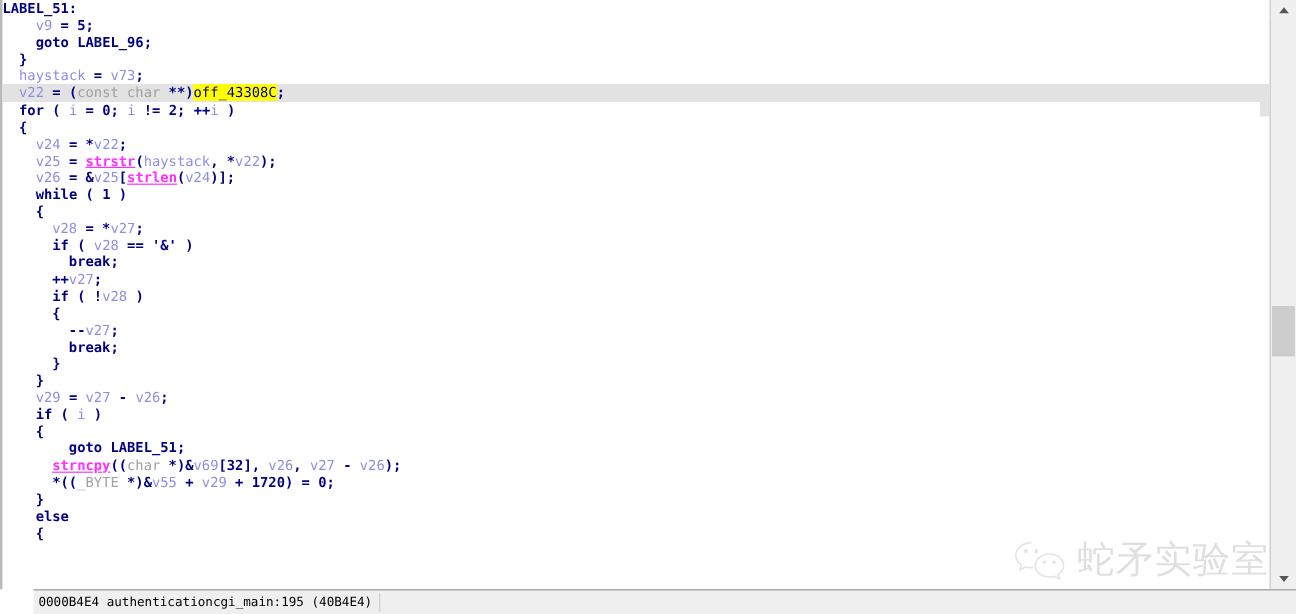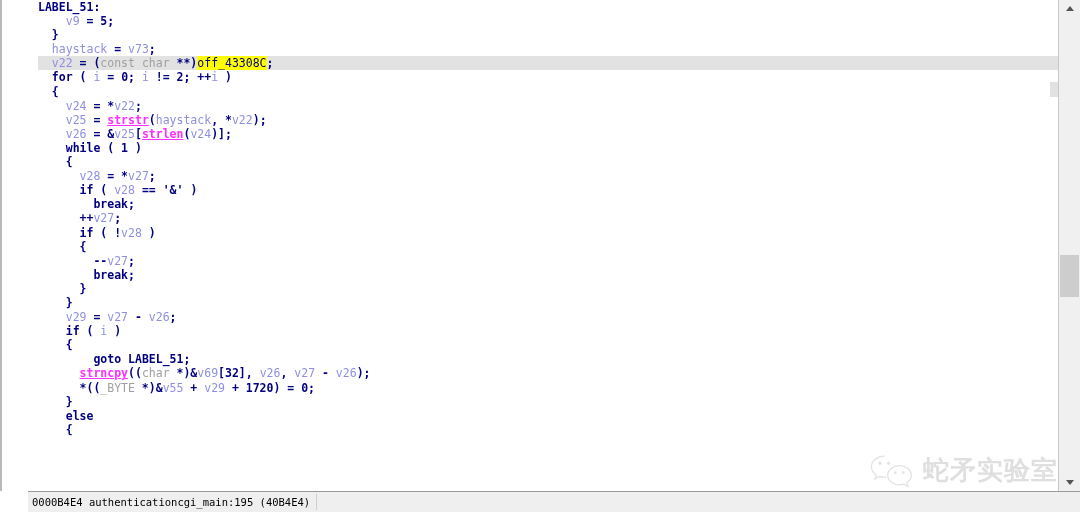--- a/index.html
+++ b/index.html
@@ -26,21 +26,20 @@
   #code-view {
     position: absolute;
     left: 0;
     top: 0;
     width: 1058px;
     height: 491px;
     background: #ffffff;
     overflow: hidden;
     box-sizing: border-box;
     border-left: 2px solid #b9b9b9;
-    padding-left: 36px;
   }
 
   .code-line {
     height: 14.1px;
     line-height: 14.1px;
     white-space: pre;
     font-family: "DejaVu Sans Mono", "Liberation Mono", monospace;
     font-size: 11.5px;
     letter-spacing: 0px;
     color: #4040c0;
@@ -147,35 +146,35 @@
     bottom: 24px;
     display: flex;
     align-items: center;
     gap: 8px;
     opacity: 0.42;
     pointer-events: none;
   }
   #wm-logo { width: 46px; height: 34px; }
   #wm-text {
     font-family: "DejaVu Sans", "Liberation Sans", sans-serif;
-    font-size: 26px;
+    font-size: 31px;
     color: #b5b5b5;
     letter-spacing: 1px;
     white-space: nowrap;
-    font-weight: bold;
   }
 </style>
 </head>
 <body>
 
 <div id="app">
 
   <div id="code-view">
       <div class="code-line"><span class="t-label">LABEL_51:</span></div>
       <div class="code-line"><span class="t-plain">    </span><span class="t-var">v9</span><span class="t-plain"> = </span><span class="t-num">5</span><span class="t-plain">;</span></div>
+      <div class="code-line"><span class="t-plain">    </span><span class="t-kw">goto</span><span class="t-plain"> </span><span class="t-label">LABEL_96</span><span class="t-plain">;</span></div>
       <div class="code-line"><span class="t-plain">  }</span></div>
       <div class="code-line"><span class="t-plain">  </span><span class="t-var">haystack</span><span class="t-plain"> = </span><span class="t-var">v73</span><span class="t-plain">;</span></div>
       <div class="code-line current"><span class="t-plain">  </span><span class="t-var">v22</span><span class="t-plain"> = (</span><span class="t-type">const char</span><span class="t-plain"> **)</span><span class="t-global">off_43308C</span><span class="t-plain">;</span></div>
       <div class="code-line"><span class="t-plain">  </span><span class="t-kw">for</span><span class="t-plain"> ( </span><span class="t-var">i</span><span class="t-plain"> = </span><span class="t-num">0</span><span class="t-plain">; </span><span class="t-var">i</span><span class="t-plain"> != </span><span class="t-num">2</span><span class="t-plain">; ++</span><span class="t-var">i</span><span class="t-plain"> )</span></div>
       <div class="code-line"><span class="t-plain">  {</span></div>
       <div class="code-line"><span class="t-plain">    </span><span class="t-var">v24</span><span class="t-plain"> = *</span><span class="t-var">v22</span><span class="t-plain">;</span></div>
       <div class="code-line"><span class="t-plain">    </span><span class="t-var">v25</span><span class="t-plain"> = </span><span class="t-func">strstr</span><span class="t-plain">(</span><span class="t-var">haystack</span><span class="t-plain">, *</span><span class="t-var">v22</span><span class="t-plain">);</span></div>
       <div class="code-line"><span class="t-plain">    </span><span class="t-var">v26</span><span class="t-plain"> = &amp;</span><span class="t-var">v25</span><span class="t-plain">[</span><span class="t-func">strlen</span><span class="t-plain">(</span><span class="t-var">v24</span><span class="t-plain">)];</span></div>
       <div class="code-line"><span class="t-plain">    </span><span class="t-kw">while</span><span class="t-plain"> ( </span><span class="t-num">1</span><span class="t-plain"> )</span></div>
       <div class="code-line"><span class="t-plain">    {</span></div>

